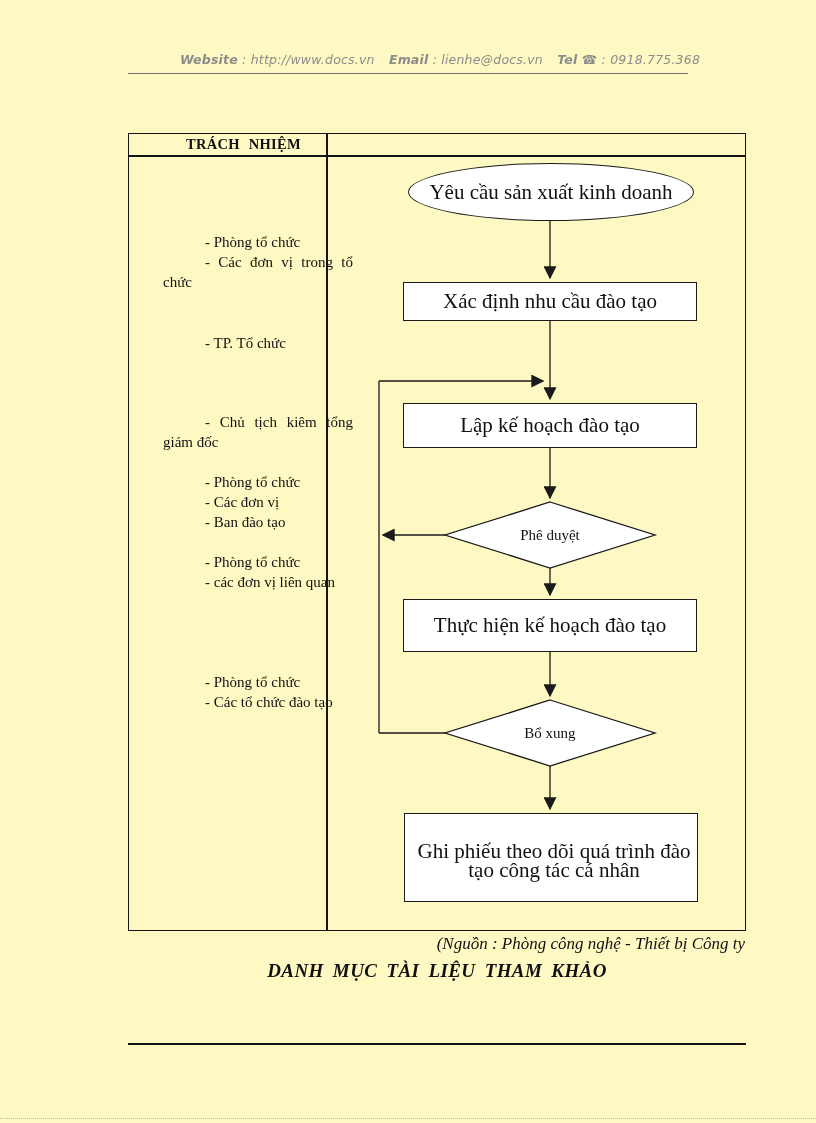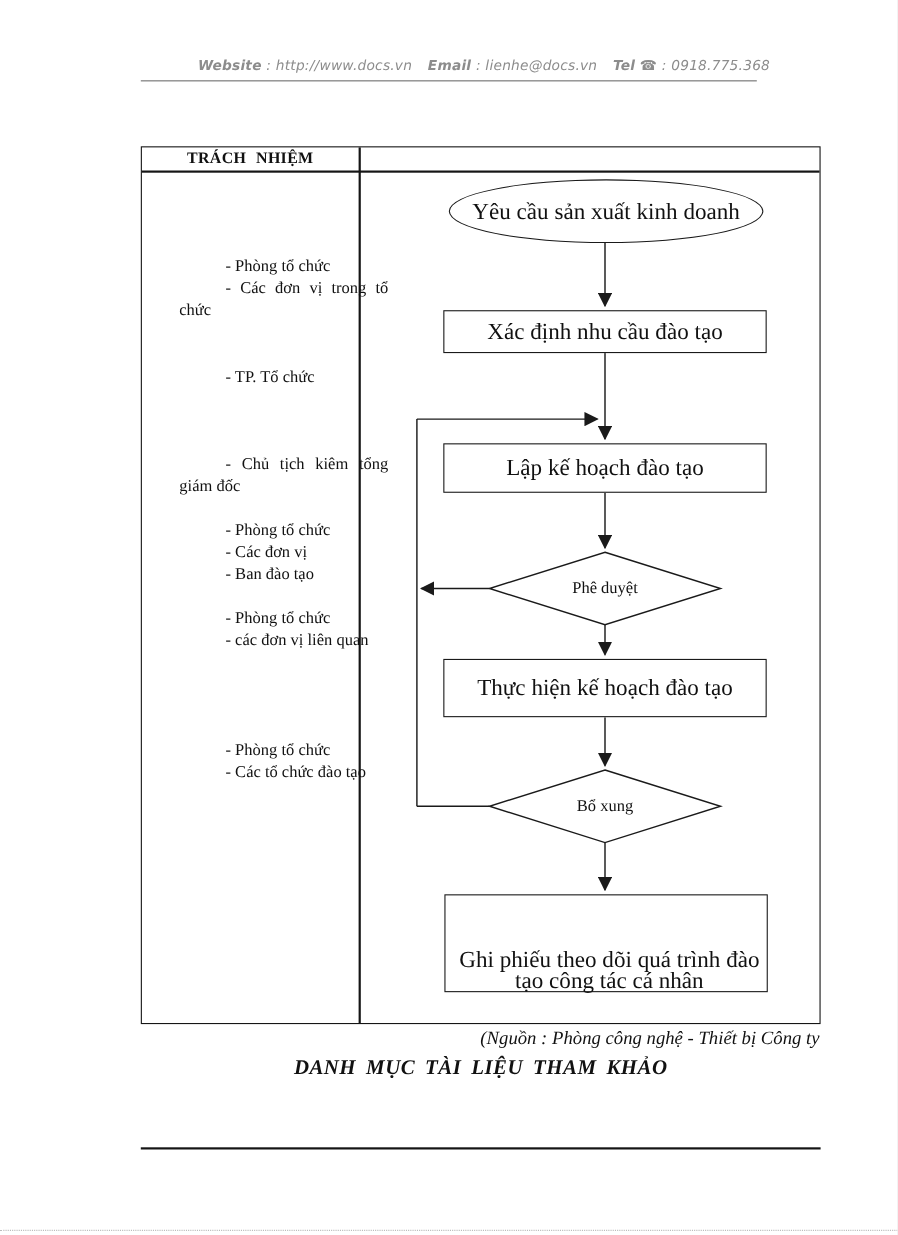--- a/index.html
+++ b/index.html
@@ -1,20 +1,20 @@
 <!DOCTYPE html>
 <html><head>
 <meta charset="utf-8">
 <style>
   html,body{margin:0;padding:0;background:#e8e8e8;}
   .page{
     position:relative;
     width:816px;height:1123px;
     margin:0 auto;
-    background:#ffffff;
+    background:#fef9c3;
     font-family:"Liberation Serif","DejaVu Serif",serif;
     color:#111;
     overflow:hidden;
   }
   
   .hdr{
     position:absolute;left:160px;top:52px;width:560px;
     font-family:"DejaVu Sans",sans-serif;
     font-style:italic;font-size:12.5px;color:#8c8c8c;
     text-align:center;white-space:nowrap;letter-spacing:.2px;
@@ -26,34 +26,34 @@
   .doc-table{
     position:absolute;left:128px;top:133px;width:618px;height:798px;
     border:1.5px solid #151515;box-sizing:border-box;
   }
   .col-divider{position:absolute;left:197px;top:0;bottom:0;width:1.5px;background:#151515;}
   .head-rule{position:absolute;left:0;right:0;top:21px;height:1.5px;background:#151515;}
   .th{
     position:absolute;top:0;height:21px;line-height:21px;
     font-weight:bold;font-size:14.5px;text-align:center;word-spacing:5px;letter-spacing:.3px;
   }
-  .th1{left:0;width:197px;}
+  .th1{left:16px;width:197px;}
   .th2{left:198px;right:0;}
   
   .resp-block{position:absolute;left:5px;width:190px;font-size:15px;line-height:20px;margin-left:29px;}
   .resp-block p{margin:0;text-indent:42px;text-align:justify;}
   
   .node{
     position:absolute;box-sizing:border-box;
     border:1.2px solid #1a1a1a;background:#fff;
     font-size:21px;display:flex;align-items:center;justify-content:center;
     text-align:center;line-height:19px;
   }
   .ellipse{border-radius:50%;}
-  .box-tall{align-items:flex-end;padding:6px 6px 0 12px;}
+  .box-tall{align-items:center;padding:6px 6px 0 12px;}
   .dlabel{
     position:absolute;font-size:15px;text-align:center;
     display:flex;align-items:center;justify-content:center;
   }
   .flow-svg{position:absolute;left:0;top:0;pointer-events:none;}
   
   .source-note{
     position:absolute;left:325px;top:934px;width:420px;
     font-style:italic;font-size:17px;text-align:right;white-space:nowrap;
   }

